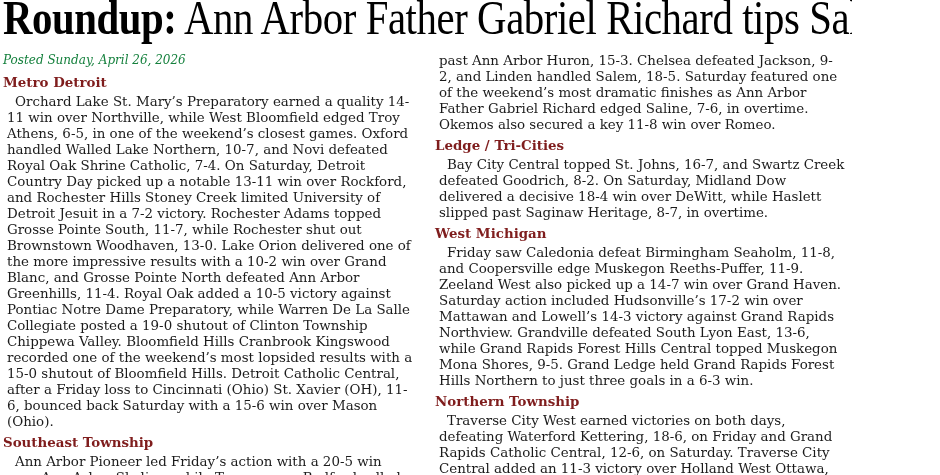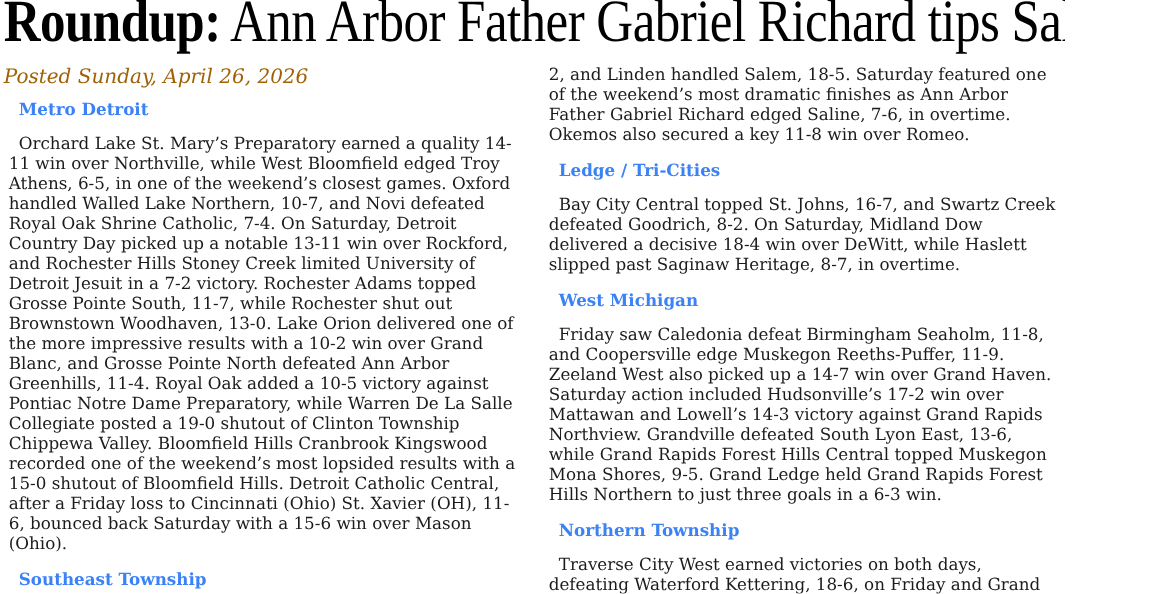--- a/index.html
+++ b/index.html
@@ -33,33 +33,33 @@
     column-gap: 18px;
     font-size: 13.4px;
     line-height: 16px;
     color: #1b1b1b;
     hyphens: auto;
     -webkit-hyphens: auto;
   }
   .article p { margin: 4px; text-indent: 8px; }
   .article p.dateline {
     font-style: italic;
-    font-size: 16px;
+    font-size: 12px;
     line-height: 15px;
     margin: 0 0 6px 0;
     text-indent: 0;
-    color: #a16207;
+    color: #15803d;
   }
   .article h2 {
     font-size: 13.4px;
     line-height: 16px;
-    margin: 12px;
+    margin: 0;
     padding: 0;
     font-weight: 700;
-    color: #3b82f6;
+    color: #7f1d1d;
   }
 </style>
 </head>
 <body>
 
 <div class="page">
   <h1 class="headline">
     <span class="kicker">Roundup:</span>
     <span class="title">Ann Arbor Father Gabriel Richard tips Saline</span>
   </h1>

